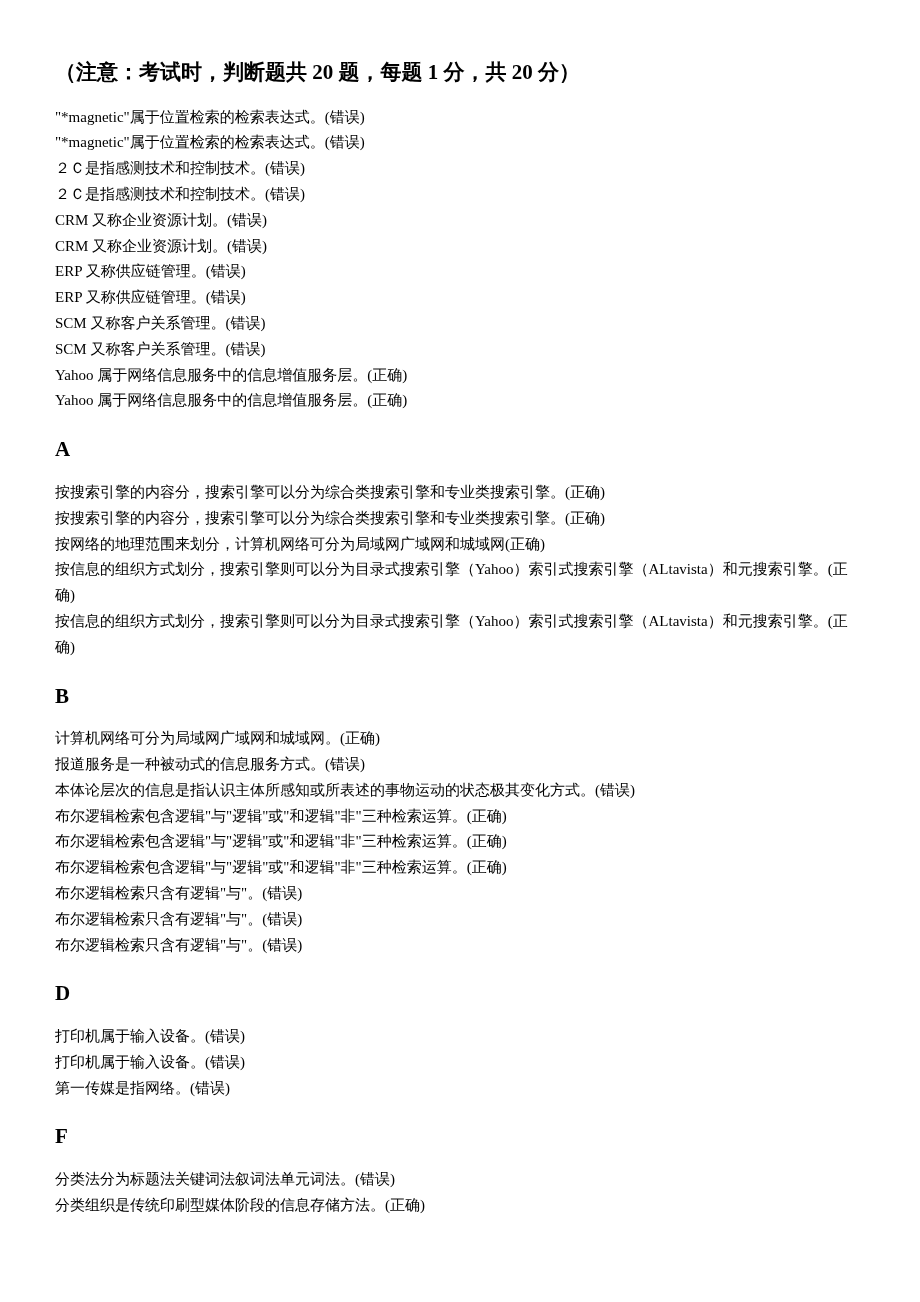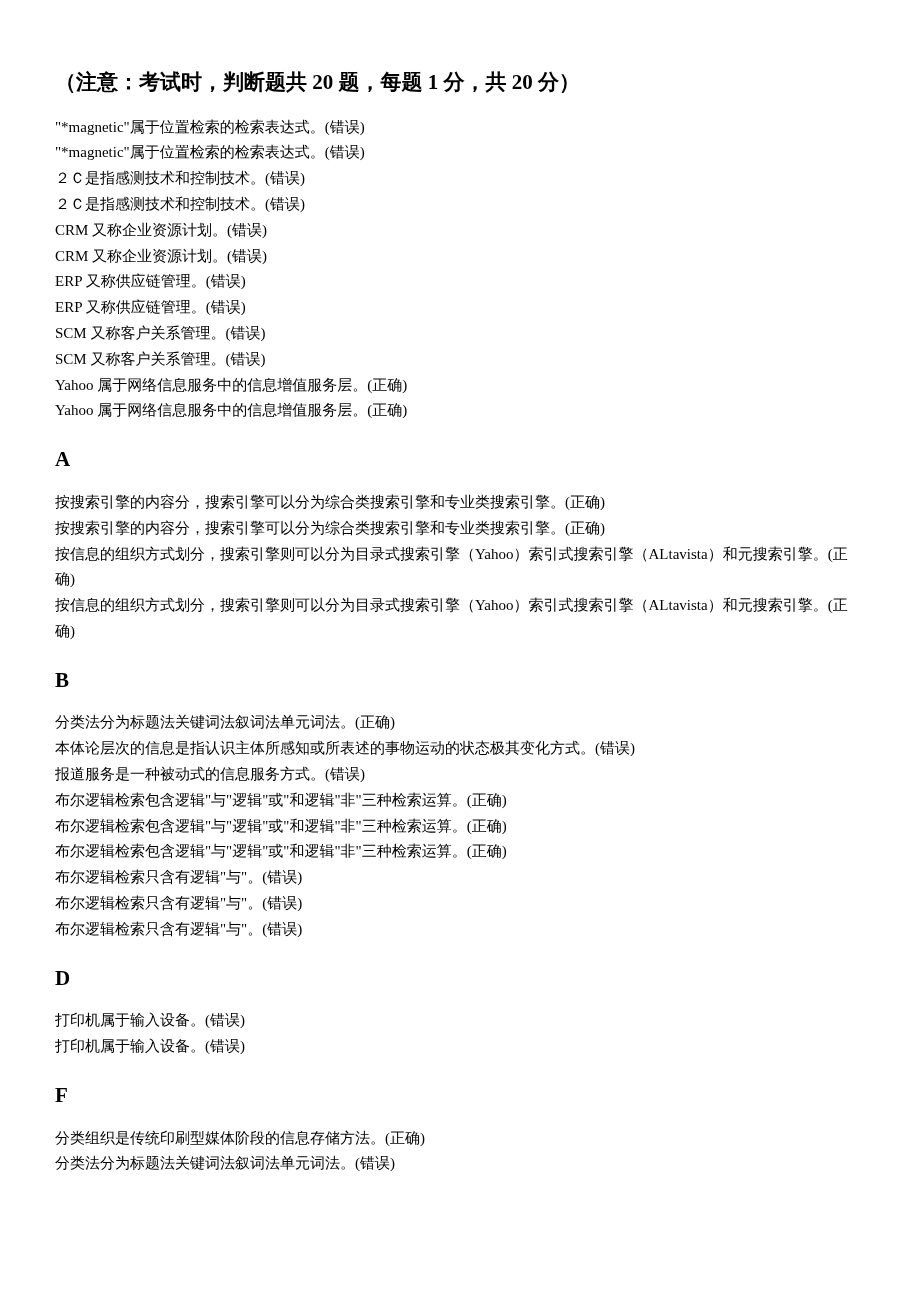--- a/index.html
+++ b/index.html
@@ -8,21 +8,21 @@
       line-height: 1.7;
       margin: 0;
       padding: 55px 55px 40px;
       color: #000;
       background: #fff;
     }
     h1 {
       font-family: "SimSun", "宋体", serif;
       font-size: 21px;
       font-weight: bold;
-      margin: 10px 0 14px 0;
+      margin: 0 0 14px 0;
     }
     h2 {
       font-family: "Times New Roman", "SimSun", serif;
       font-size: 21px;
       font-weight: bold;
       margin: 18px 0 12px 0;
     }
     p {
       margin: 0;
       font-size: 15px;
@@ -50,38 +50,40 @@
     <p>SCM 又称客户关系管理。(错误)</p>
     <p>Yahoo 属于网络信息服务中的信息增值服务层。(正确)</p>
     <p>Yahoo 属于网络信息服务中的信息增值服务层。(正确)</p>
   </div>
 
 <div id="sections-container">
     <h2>A</h2>
     <div class="block">
       <p>按搜索引擎的内容分，搜索引擎可以分为综合类搜索引擎和专业类搜索引擎。(正确)</p>
       <p>按搜索引擎的内容分，搜索引擎可以分为综合类搜索引擎和专业类搜索引擎。(正确)</p>
+      <p>按网络的地理范围来划分，计算机网络可分为局域网广域网和城域网(正确)</p>
       <p>按信息的组织方式划分，搜索引擎则可以分为目录式搜索引擎（Yahoo）索引式搜索引擎（ALtavista）和元搜索引擎。(正确)</p>
       <p>按信息的组织方式划分，搜索引擎则可以分为目录式搜索引擎（Yahoo）索引式搜索引擎（ALtavista）和元搜索引擎。(正确)</p>
     </div>
     <h2>B</h2>
     <div class="block">
-      <p>分类法分为标题法关键词法叙词法单元词法。(正确)</p>
+      <p>计算机网络可分为局域网广域网和城域网。(正确)</p>
+      <p>报道服务是一种被动式的信息服务方式。(错误)</p>
       <p>本体论层次的信息是指认识主体所感知或所表述的事物运动的状态极其变化方式。(错误)</p>
-      <p>报道服务是一种被动式的信息服务方式。(错误)</p>
       <p>布尔逻辑检索包含逻辑"与"逻辑"或"和逻辑"非"三种检索运算。(正确)</p>
       <p>布尔逻辑检索包含逻辑"与"逻辑"或"和逻辑"非"三种检索运算。(正确)</p>
       <p>布尔逻辑检索包含逻辑"与"逻辑"或"和逻辑"非"三种检索运算。(正确)</p>
       <p>布尔逻辑检索只含有逻辑"与"。(错误)</p>
       <p>布尔逻辑检索只含有逻辑"与"。(错误)</p>
       <p>布尔逻辑检索只含有逻辑"与"。(错误)</p>
     </div>
     <h2>D</h2>
     <div class="block">
       <p>打印机属于输入设备。(错误)</p>
       <p>打印机属于输入设备。(错误)</p>
+      <p>第一传媒是指网络。(错误)</p>
     </div>
     <h2>F</h2>
     <div class="block">
+      <p>分类法分为标题法关键词法叙词法单元词法。(错误)</p>
       <p>分类组织是传统印刷型媒体阶段的信息存储方法。(正确)</p>
-      <p>分类法分为标题法关键词法叙词法单元词法。(错误)</p>
     </div>
   </div>
 
 </body></html>

